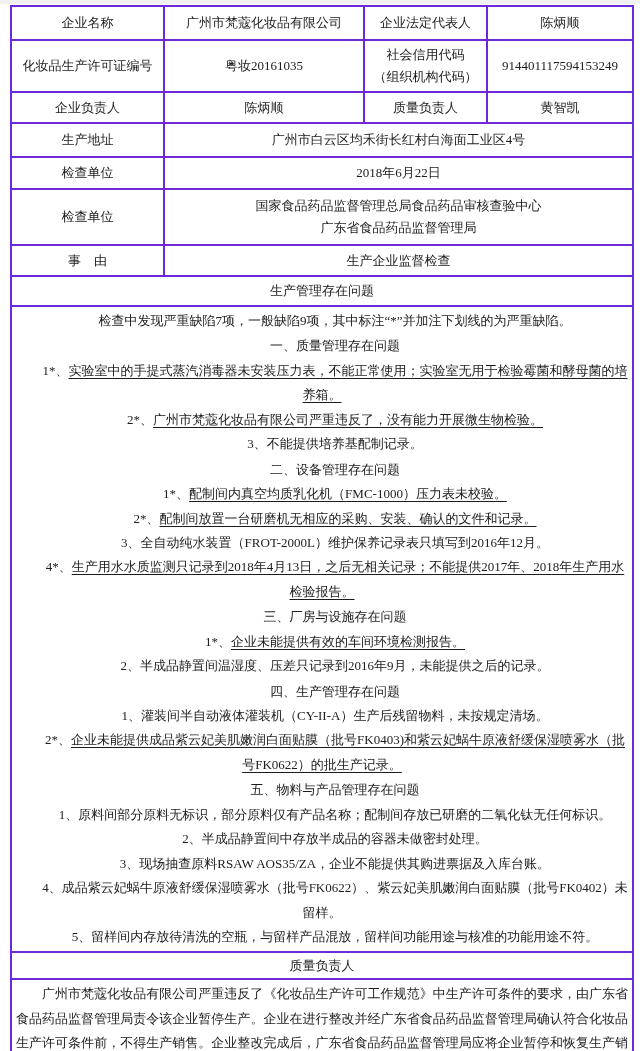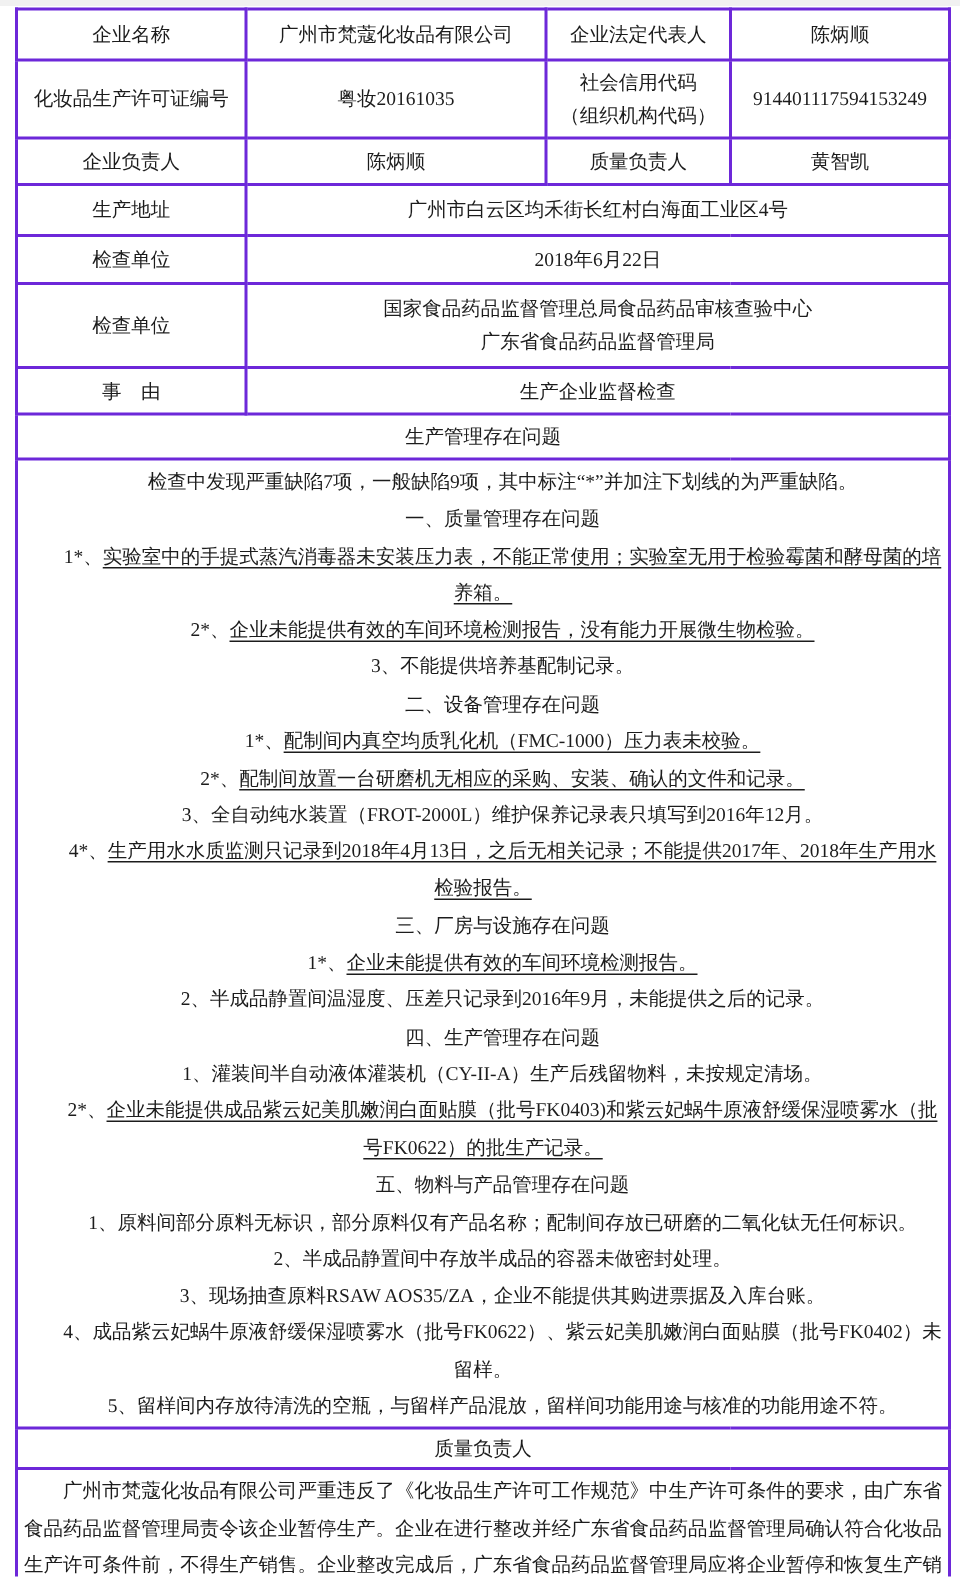--- a/index.html
+++ b/index.html
@@ -146,21 +146,21 @@
   <tr class="r9">
     <td colspan="4" class="align-left">生产管理存在问题</td>
   </tr>
 
   <tr>
     <td colspan="4" class="defects-cell">
       <div class="line">检查中发现严重缺陷7项，一般缺陷9项，其中标注“*”并加注下划线的为严重缺陷。</div>
       <div>
             <div class="line sec-title">一、质量管理存在问题</div>
             <div class="line"><span>1*、</span><span class="underline">实验室中的手提式蒸汽消毒器未安装压力表，不能正常使用；实验室无用于检验霉菌和酵母菌的培养箱。</span></div>
-            <div class="line"><span>2*、</span><span class="underline">企业未能提供有效的车间环境检测报告，没有能力开展微生物检验。</span></div>
+            <div class="line"><span>2*、</span><span class="underline">广州市梵蔻化妆品有限公司严重违反了，没有能力开展微生物检验。</span></div>
             <div class="line"><span>3、</span><span>不能提供培养基配制记录。</span></div>
             <div class="line sec-title">二、设备管理存在问题</div>
             <div class="line"><span>1*、</span><span class="underline">配制间内真空均质乳化机（FMC-1000）压力表未校验。</span></div>
             <div class="line"><span>2*、</span><span class="underline">配制间放置一台研磨机无相应的采购、安装、确认的文件和记录。</span></div>
             <div class="line"><span>3、</span><span>全自动纯水装置（FROT-2000L）维护保养记录表只填写到2016年12月。</span></div>
             <div class="line"><span>4*、</span><span class="underline">生产用水水质监测只记录到2018年4月13日，之后无相关记录；不能提供2017年、2018年生产用水检验报告。</span></div>
             <div class="line sec-title">三、厂房与设施存在问题</div>
             <div class="line"><span>1*、</span><span class="underline">企业未能提供有效的车间环境检测报告。</span></div>
             <div class="line"><span>2、</span><span>半成品静置间温湿度、压差只记录到2016年9月，未能提供之后的记录。</span></div>
             <div class="line sec-title">四、生产管理存在问题</div>

